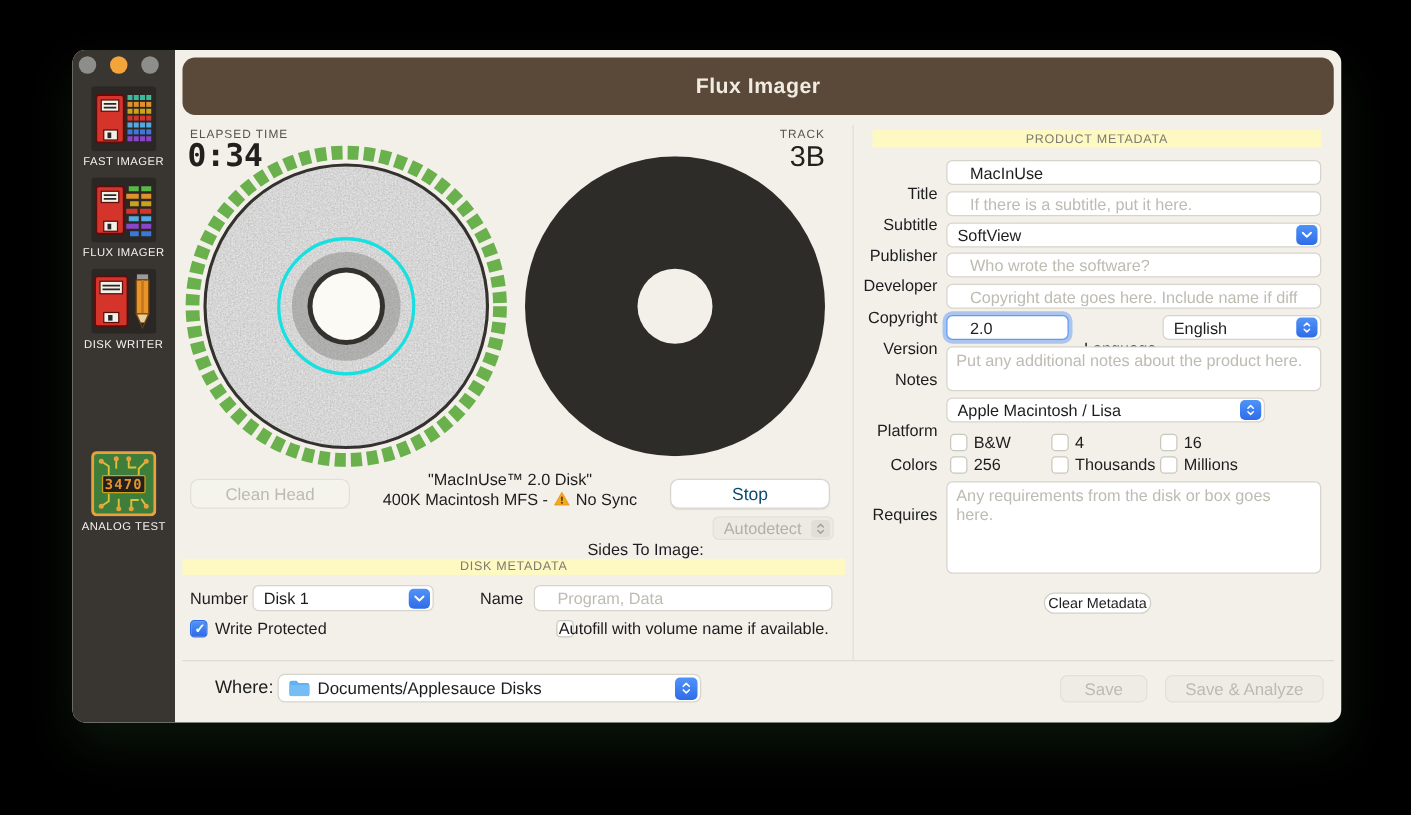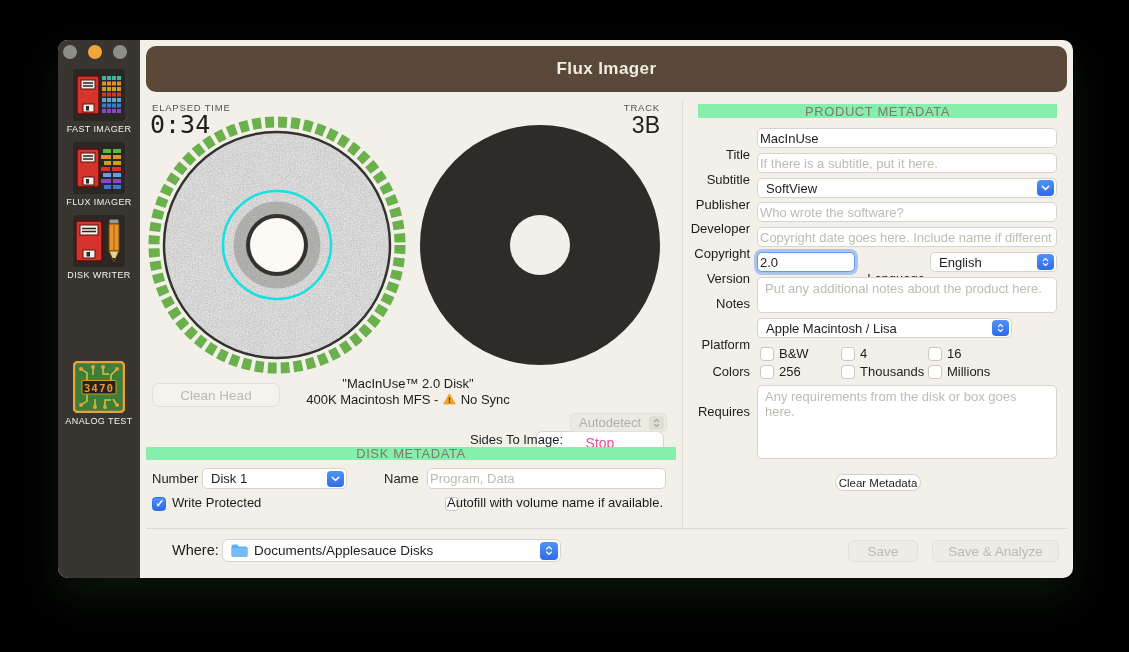--- a/index.html
+++ b/index.html
@@ -19,49 +19,49 @@
   .side-item .cap{display:block;margin-top:3px;font-size:9px;letter-spacing:.4px;color:#f4f3f1;}
 
   
   .hdr{position:absolute;left:88px;top:6px;width:921px;height:46px;border-radius:10px;
        background:#5a4939;display:flex;align-items:center;justify-content:center;}
   .hdr span{color:#f0ece3;font-size:17px;font-weight:bold;letter-spacing:.4px;}
 
   
   .mini{font-size:9.5px;letter-spacing:.8px;color:#55534c;}
   .bigval{font-size:25px;color:#22201d;}
-  .mono{font-family:"DejaVu Sans Mono",monospace;font-weight:normal;}
+  .mono{font-family:"DejaVu Sans Mono",monospace;font-weight:bold;}
 
   
   .btn{display:flex;align-items:center;justify-content:center;border-radius:7px;font-size:13.5px;
        box-sizing:border-box;cursor:pointer;}
-  .btn.enabled{background:#ffffff;border:1px solid #d8d6cd;color:#ec4899;box-shadow:0 .5px 1px rgba(0,0,0,.08);margin-top:48px;}
+  .btn.enabled{background:#ffffff;border:1px solid #d8d6cd;color:#0c4a6e;box-shadow:0 .5px 1px rgba(0,0,0,.08);}
   .btn.disabled{background:#f4f3ec;border:1px solid #e2e0d7;color:#bcbab1;}
   .btn.flat-disabled{background:#eeece4;border:1px solid #e2e0d7;color:#bcbab1;border-radius:6px;}
   .btn.small{font-size:11.5px;border-radius:9px;background:#fff;border:1px solid #d2d0c7;color:#1d1d1f;}
 
   
   .flabel{font-size:13px;color:#1d1d1f;text-align:right;margin-top:16px;}
   .ftext{font-size:13px;color:#1d1d1f;}
   input.fld,textarea.fld{box-sizing:border-box;width:100%;height:100%;border:1px solid #d6d4cb;
        border-radius:5px;background:#fff;font-family:"Liberation Sans",sans-serif;font-size:13px;
-       color:#1d1d1f;padding:0 2px;outline:none;}
+       color:#1d1d1f;padding:0 18px;outline:none;}
   textarea.fld{padding:3px 7px;resize:none;line-height:15px;}
   input.fld::placeholder,textarea.fld::placeholder{color:#bdbbb2;}
   .focusring{border:1px solid #5f9af5 !important;box-shadow:0 0 0 3px rgba(77,139,240,.42);}
   .combo,.popup{box-sizing:border-box;background:#fff;border:1px solid #d6d4cb;border-radius:5px;
        display:flex;align-items:center;padding:0 2px 0 8px;font-size:13px;color:#1d1d1f;}
   .combo .val,.popup .val{flex:1;white-space:nowrap;overflow:hidden;}
   .bluebtn{width:17px;height:16px;border-radius:4px;background:linear-gradient(#4f94f8,#2f6ce8);
        display:flex;align-items:center;justify-content:center;flex:0 0 auto;}
   .popup.disabled{background:#eceae2;border-color:#e2e0d7;color:#b2b0a7;}
   .greybtn{width:15px;height:14px;border-radius:3px;background:#e0ded5;display:flex;align-items:center;
        justify-content:center;flex:0 0 auto;}
-  .secbar{background:#86efac;display:flex;align-items:center;justify-content:center;
-       font-size:13px;letter-spacing:.6px;color:#7c7a71;}
+  .secbar{background:#fef9c3;display:flex;align-items:center;justify-content:center;
+       font-size:10px;letter-spacing:.6px;color:#7c7a71;}
   .cb{display:inline-block;width:14px;height:14px;box-sizing:border-box;border:1px solid #c9c7be;
       border-radius:3.5px;background:#fff;position:relative;vertical-align:middle;cursor:pointer;}
   .cb.checked{background:linear-gradient(#4f94f8,#2f6ce8);border-color:#2f6ce8;}
   .cb.checked::after{content:"✓";position:absolute;left:2.5px;top:-0.5px;color:#fff;font-size:10.5px;font-weight:bold;}
   .divider-v{background:#e0ded5;}
   .divider-h{background:#dcdad1;}
   .colors-grid{display:flex;flex-direction:column;gap:3px;}
   .colors-row{display:flex;}
   .colors-item{display:flex;align-items:center;gap:5px;font-size:13px;color:#1d1d1f;}
 </style>

